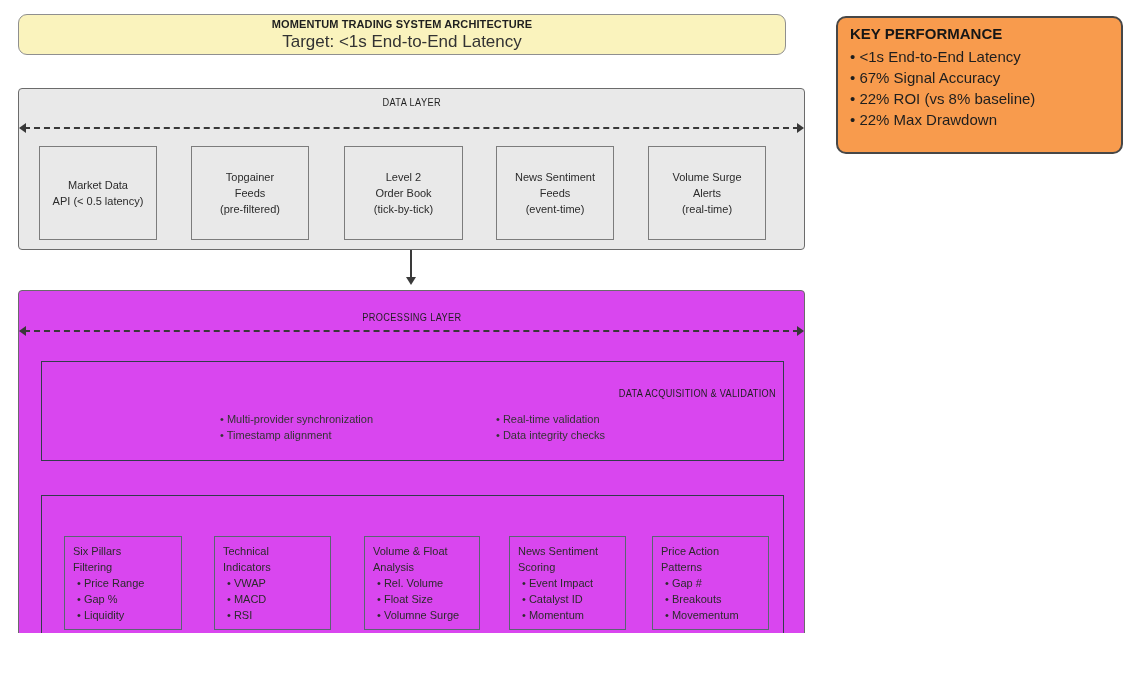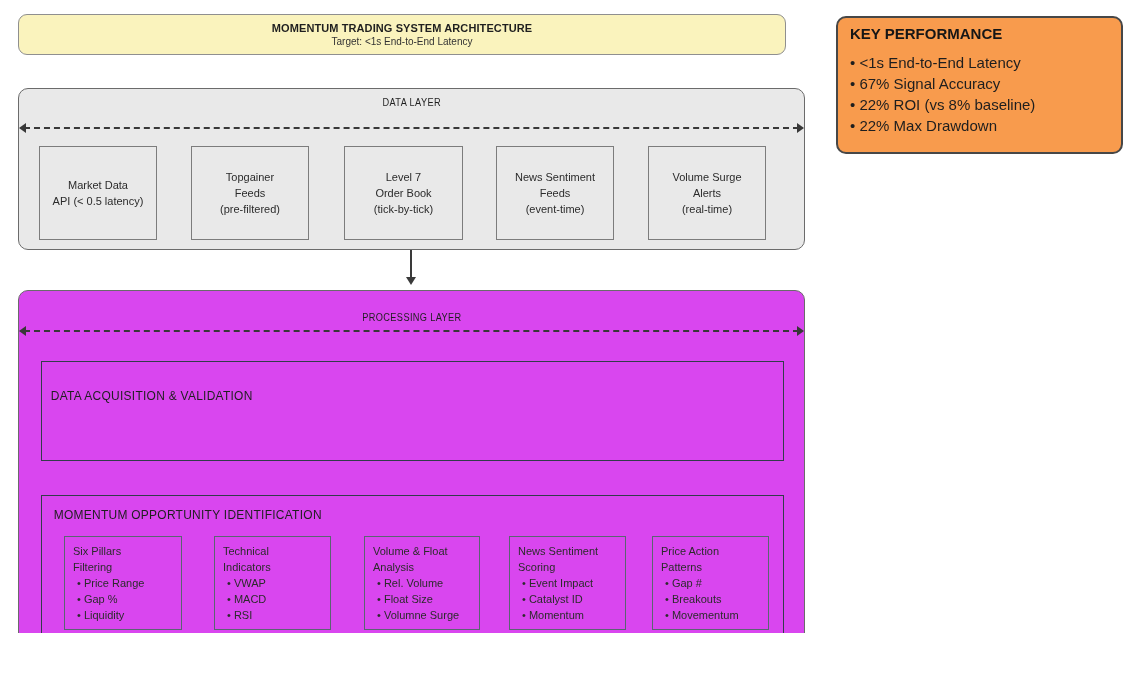--- a/index.html
+++ b/index.html
@@ -7,34 +7,34 @@
   body { font-family:"Liberation Sans","DejaVu Sans",sans-serif; color:#2b2b2b; }
   .canvas { position:relative; width:1129px; height:633px; background:#ffffff; overflow:hidden; }
 
   
   .title-box {
     position:absolute; left:18px; top:14px; width:768px; height:41px;
     background:#FAF3BD; border:1px solid #8f8f8f; border-radius:9px;
     display:flex; flex-direction:column; align-items:center; justify-content:center; gap:2px;
   }
   .title-box .t1 { font-size:11px; font-weight:bold; color:#1f1f1f; letter-spacing:.1px; }
-  .title-box .t2 { font-size:10px; color:#333; }
+  .title-box .t2 { font-size:17px; color:#333; }
 
   
   .kpi-box {
     position:absolute; left:836px; top:16px; width:287px; height:138px;
     background:#F89B4D; border:2px solid #474747; border-radius:10px;
     padding:7px 12px 6px 12px;
   }
-  .kpi-title { font-size:15px; font-weight:bold; color:#161616; margin-bottom:10px; }
+  .kpi-title { font-size:15px; font-weight:bold; color:#161616; margin-bottom:4px; }
   .kpi-item { font-size:15px; color:#1e1e1e; line-height:21px; }
   .kpi-item::before { content:"• "; }
 
   
-  .layer { position:absolute; border-radius:10px; }
+  .layer { position:absolute; border-radius:4px; }
   .data-layer { left:18px; top:88px; width:787px; height:162px; background:#E9E9E9; border:1.5px solid #6b6b6b; }
   .processing-layer { left:18px; top:290px; width:787px; height:369px; background:#d946ef; border:1.5px solid #6b6b6b; }
 
   .layer-label {
     position:absolute; left:0; right:0; text-align:center;
     font-size:10px; color:#1f1f1f; letter-spacing:.4px;
   }
   .layer-label span { display:inline-block; transform:scaleX(.92); }
 
   .dashed-arrow { position:absolute; left:5px; right:5px; height:0; border-top:2px dashed #383838; }
@@ -53,21 +53,21 @@
   
   .v-arrow { position:absolute; left:410px; top:250px; width:1.5px; height:33px; background:#3a3a3a; }
   .v-arrow::after { content:""; position:absolute; bottom:-7px; left:-4.2px; width:0; height:0;
     border:5px solid transparent; border-top:8px solid #3a3a3a; }
   .bottom-stub { position:absolute; left:410px; top:659px; width:1.5px; height:14px; background:#3a3a3a; }
 
   
   .section { position:absolute; left:22px; width:743px; border:1px solid #333c4a; background:transparent; }
   .acq-box { top:70px; height:100px; }
   .mom-box { top:204px; height:150px; }
-  .section-title { position:absolute; left:0; right:0; text-align:left; font-size:13px; color:#1f1f1f; letter-spacing:.3px; }
+  .section-title { position:absolute; left:0; right:0; text-align:right; font-size:10px; color:#1f1f1f; letter-spacing:.3px; }
   .section-title span { display:inline-block; transform:scaleX(.92); }
   .acq-box .section-title { top:26px; }
   .mom-box .section-title { top:11px; }
 
   .acq-col { position:absolute; top:49px; font-size:11px; line-height:16px; color:#333; }
   .bullet::before { content:"• "; }
 
   .mnode {
     position:absolute; top:40px; height:94px;
     border:1.5px solid #5a6472; background:transparent;
@@ -100,21 +100,21 @@
     <div class="dnode" style="left:20px;width:118px">
       <div>Market Data</div>
       <div>API (&lt; 0.5 latency)</div>
     </div>
     <div class="dnode" style="left:172px;width:118px">
       <div>Topgainer</div>
       <div>Feeds</div>
       <div>(pre-filtered)</div>
     </div>
     <div class="dnode" style="left:325px;width:119px">
-      <div>Level 7</div>
+      <div>Level 2</div>
       <div>Order Book</div>
       <div>(tick-by-tick)</div>
     </div>
     <div class="dnode" style="left:477px;width:118px">
       <div>News Sentiment</div>
       <div>Feeds</div>
       <div>(event-time)</div>
     </div>
     <div class="dnode" style="left:629px;width:118px">
       <div>Volume Surge</div>
@@ -124,24 +124,31 @@
   </div>
 
   <div class="v-arrow"></div>
 
   <div class="layer processing-layer">
     <div class="layer-label" style="top:21px"><span>PROCESSING LAYER</span></div>
     <div class="dashed-arrow" style="top:39px"></div>
 
     <div class="section acq-box">
       <div class="section-title"><span>DATA ACQUISITION &amp; VALIDATION</span></div>
+      <div class="acq-col" style="left:178px">
+        <div class="bullet">Multi-provider synchronization</div>
+        <div class="bullet">Timestamp alignment</div>
+      </div>
+      <div class="acq-col" style="left:454px">
+        <div class="bullet">Real-time validation</div>
+        <div class="bullet">Data integrity checks</div>
+      </div>
     </div>
 
     <div class="section mom-box">
-      <div class="section-title"><span>MOMENTUM OPPORTUNITY IDENTIFICATION</span></div>
 
       <div class="mnode" style="left:22px;width:118px">
         <div>Six Pillars</div>
         <div>Filtering</div>
         <div class="bullet">Price Range</div>
         <div class="bullet">Gap %</div>
         <div class="bullet">Liquidity</div>
       </div>
 
       <div class="mnode" style="left:172px;width:117px">

